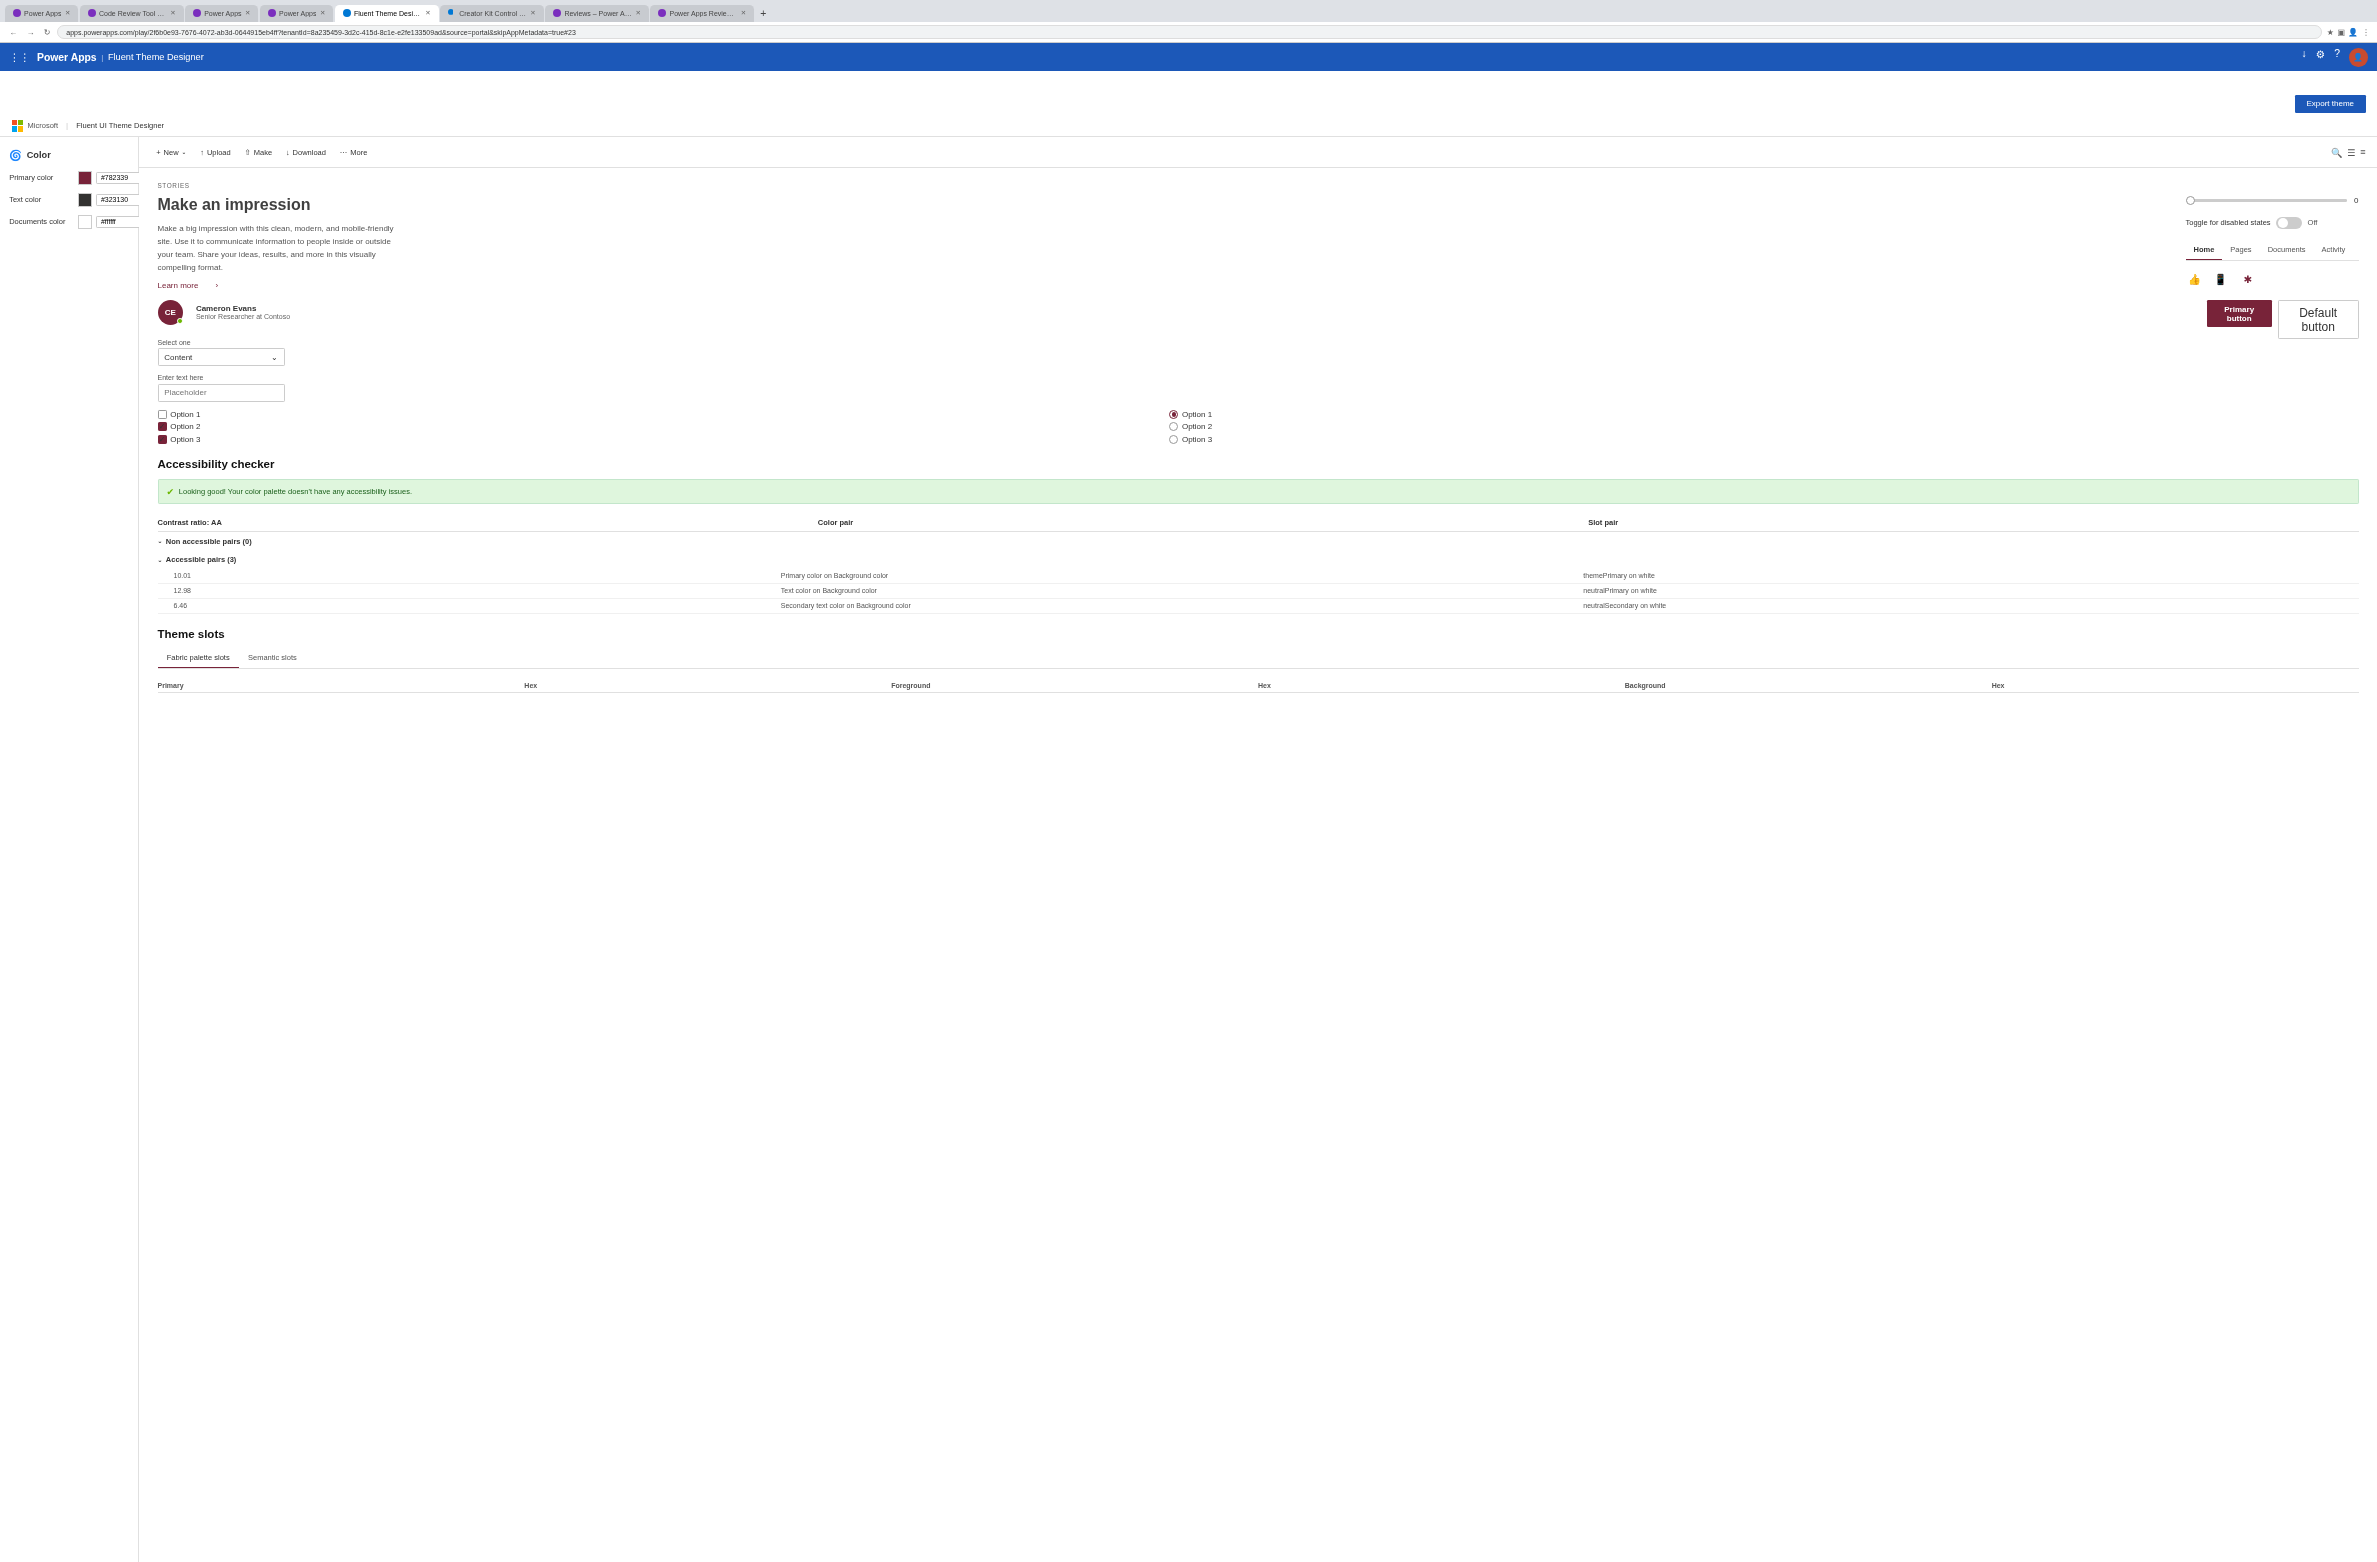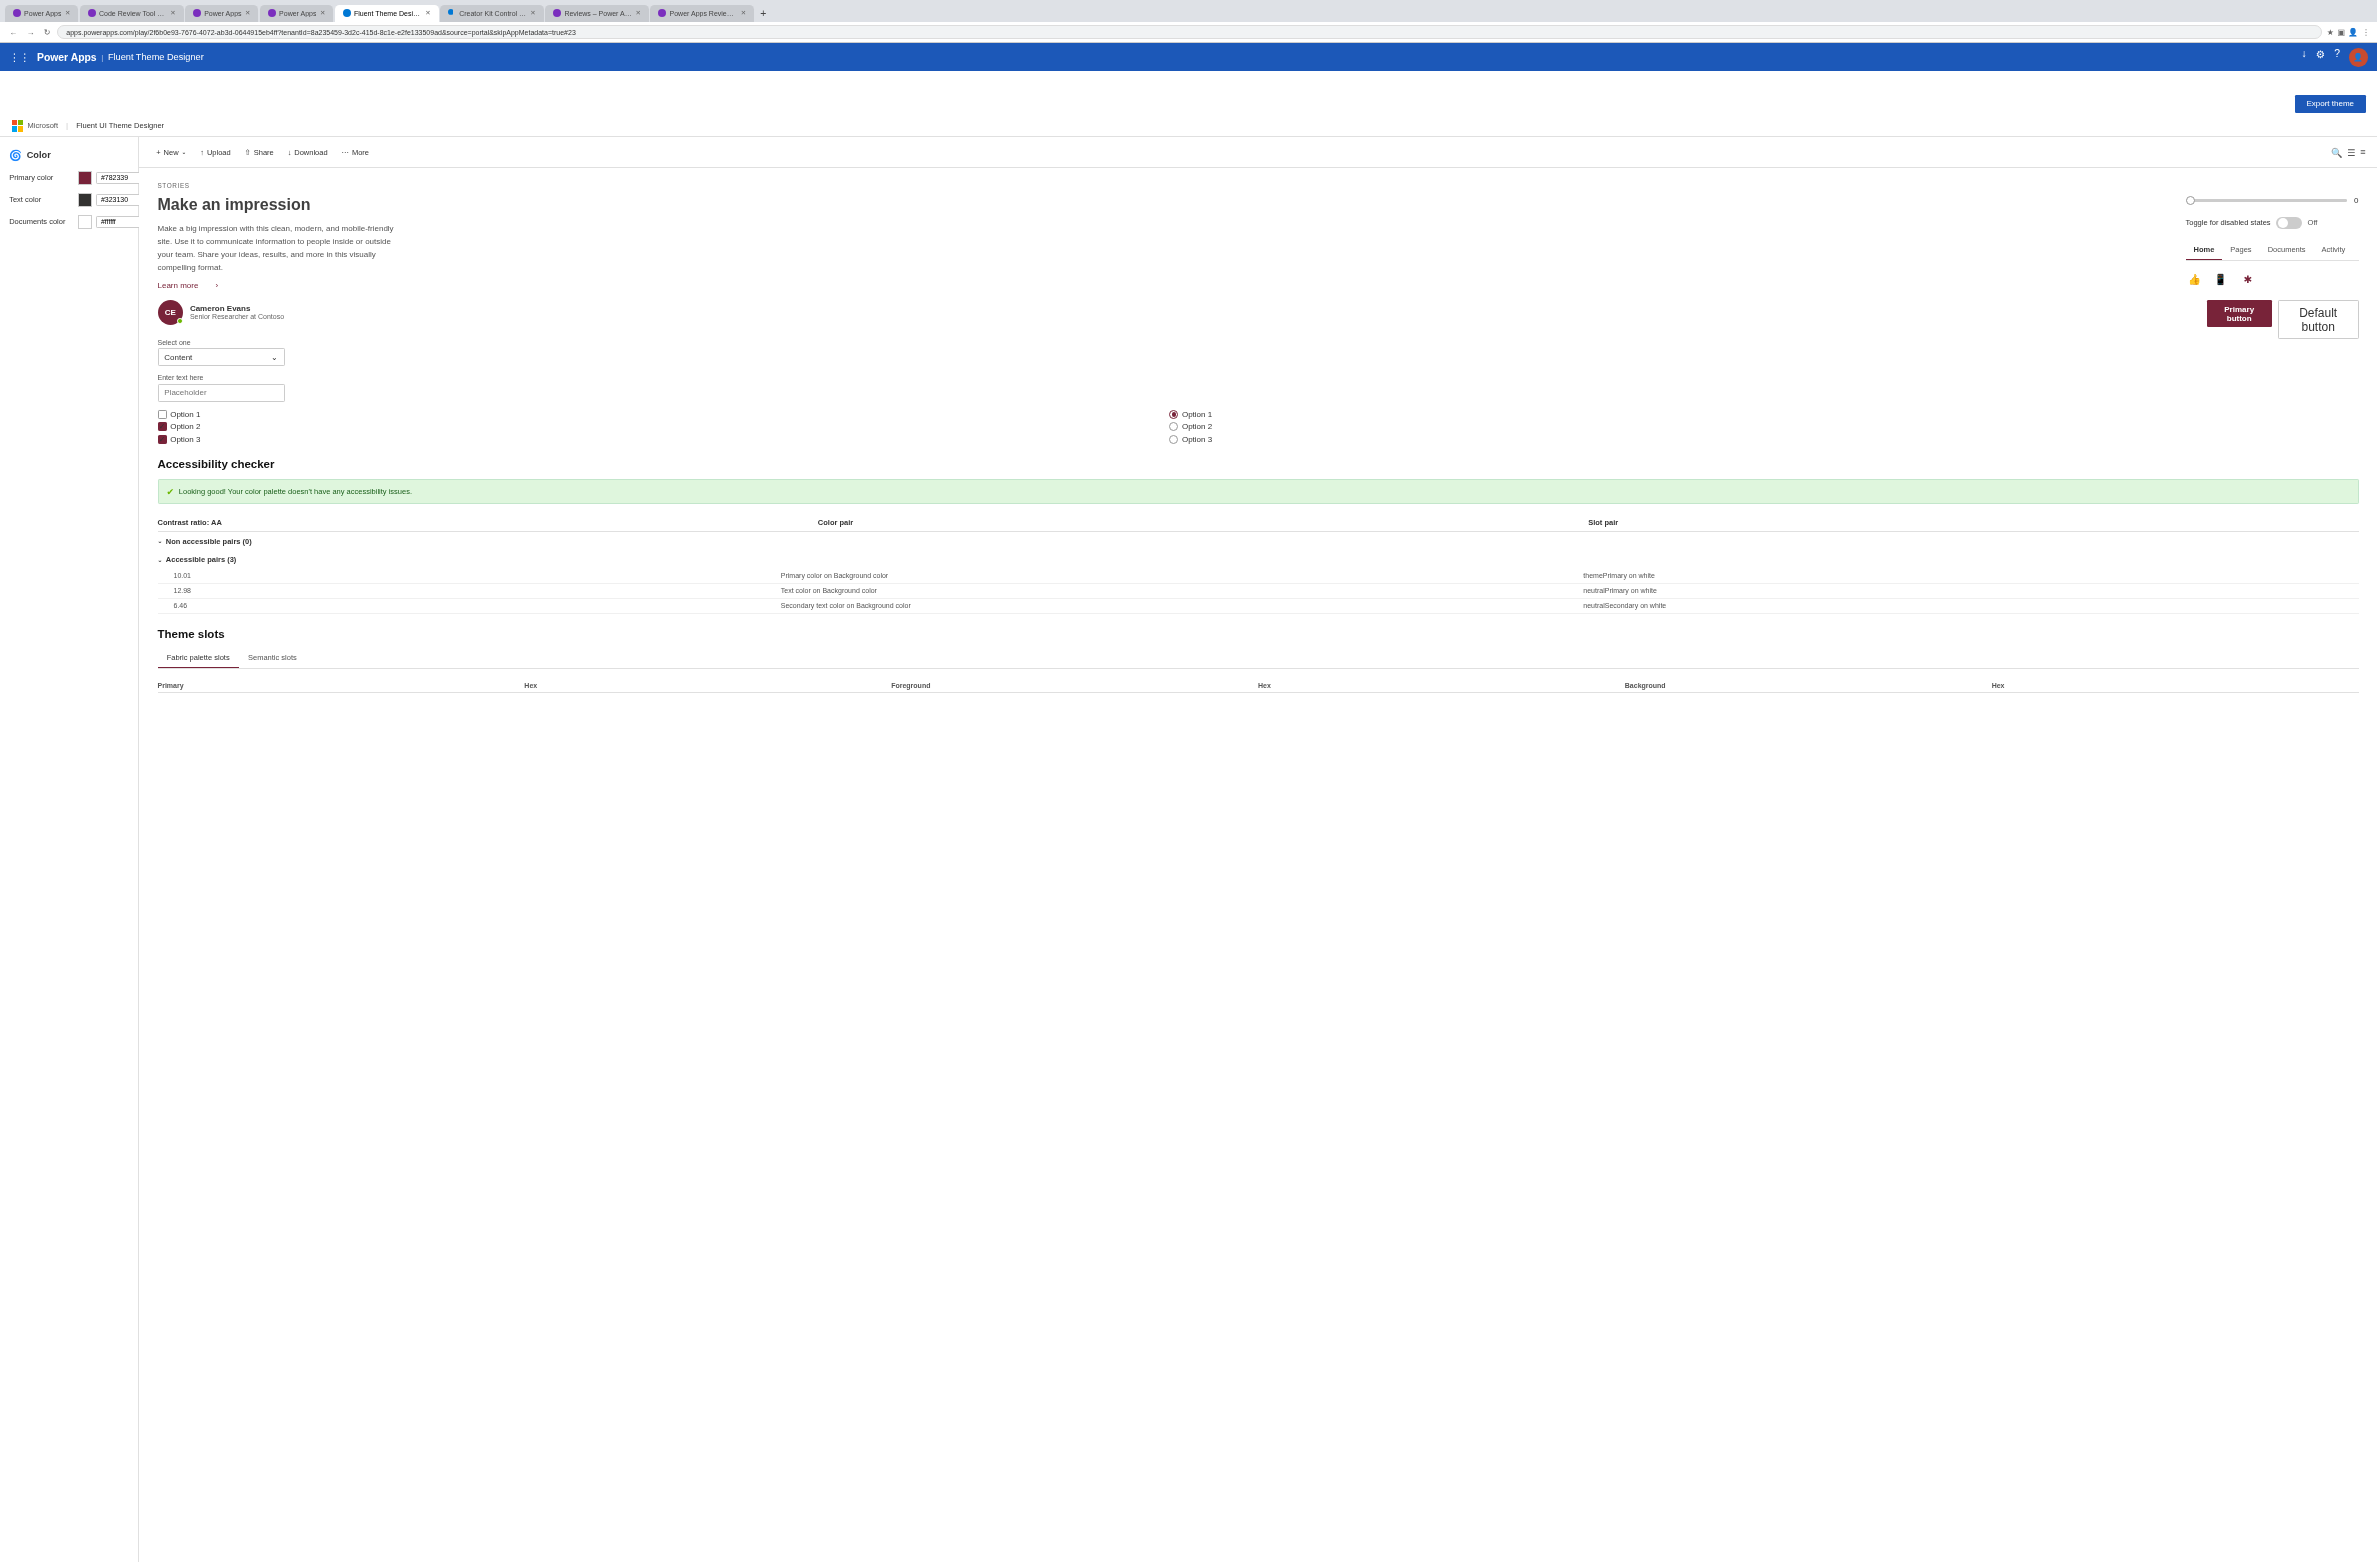--- a/index.html
+++ b/index.html
@@ -63,21 +63,21 @@
     .toolbar-right { margin-left: auto; display: flex; gap: 4.6px; }
 
     
     .preview-area { padding: 14px 18.5px; }
     .stories-label { font-size: 6.4px; color: #666; letter-spacing: 0.6px; text-transform: uppercase; margin-bottom: 7px; }
     .preview-title { font-size: 16px; font-weight: 600; color: #404040; margin-bottom: 9.2px; }
     .preview-text { font-size: 8px; color: #555; line-height: 1.6; margin-bottom: 7px; max-width: 242px; }
     .learn-more { color: #782339; font-size: 8px; display: flex; align-items: center; gap: 17px; cursor: pointer; margin-bottom: 9.2px; }
 
     
-    .avatar-row { display: flex; align-items: center; gap: 7px; margin-bottom: 14px; }
+    .avatar-row { display: flex; align-items: center; gap: 13px; margin-bottom: 14px; }
     .avatar { width: 25.4px; height: 25.4px; border-radius: 50%; background: #782339; display: flex; align-items: center; justify-content: center; color: white; font-size: 8px; font-weight: 600; position: relative; }
     .avatar-dot { position: absolute; bottom: 1.2px; right: 0; width: 5.8px; height: 5.8px; background: #6bb700; border-radius: 50%; border: 1.2px solid white; }
     .avatar-name { font-size: 8px; font-weight: 600; color: #333; }
     .avatar-title { font-size: 7px; color: #666; }
 
     
     .two-col { display: flex; gap: 18.5px; }
     .left-col { flex: 1; }
     .right-col { width: 173px; flex-shrink: 0; }
 
@@ -317,21 +317,21 @@
         <span>+</span>
         <span>New</span>
         <span style="font-size:5.8px;">⌄</span>
       </button>
       <button class="toolbar-btn">
         <span>↑</span>
         <span>Upload</span>
       </button>
       <button class="toolbar-btn">
         <span>⇧</span>
-        <span>Share</span>
+        <span>Make</span>
       </button>
       <button class="toolbar-btn">
         <span>↓</span>
         <span>Download</span>
       </button>
       <button class="toolbar-btn">
         <span>···</span>
         <span>More</span>
       </button>
       <div class="toolbar-right">

